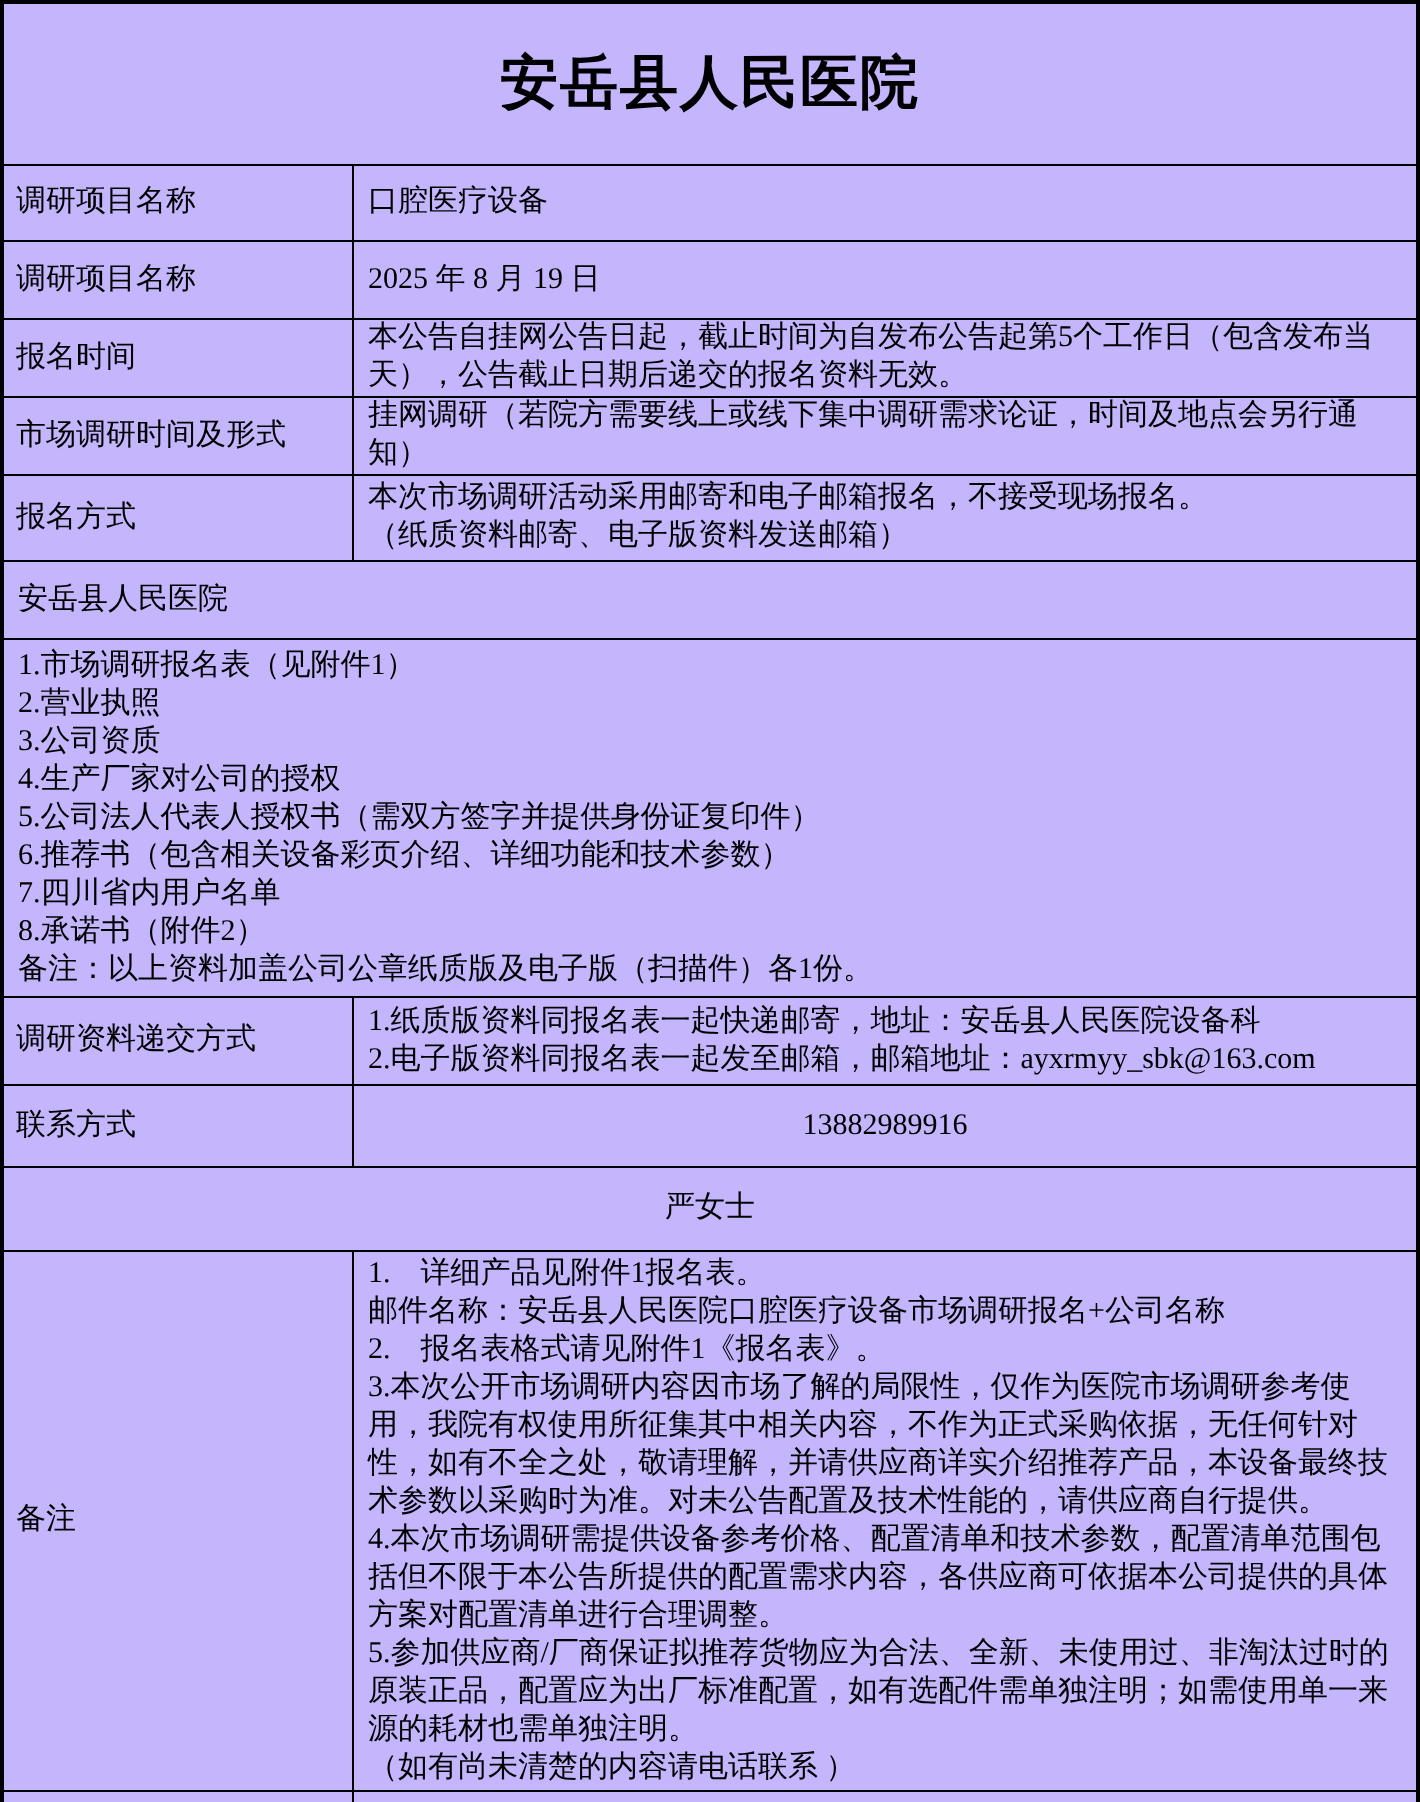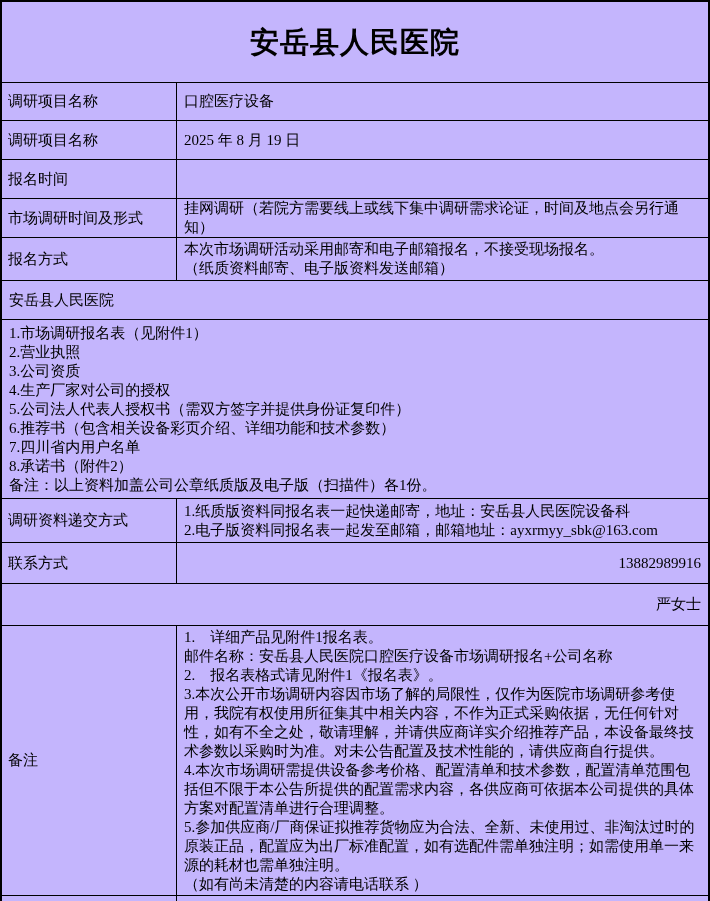--- a/index.html
+++ b/index.html
@@ -48,21 +48,21 @@
   .cell-value {
     flex: 1;
     padding: 2px 7px;
     display: flex;
     align-items: center;
     font-size: 15px;
     line-height: 19px;
     overflow: hidden;
   }
   .cell-value > span, .cell-label > span { white-space: pre-wrap; word-break: break-all; }
-  .row.center .cell-value { justify-content: flex-end; text-align: center; }
+  .row.center .cell-value { justify-content: center; text-align: center; }
 </style>
 </head>
 <body>
 
 <div class="doc">
 
   <div class="title-row">
     <div class="title-inner">
       <div>安岳县人民医院</div>
     </div>
@@ -82,20 +82,23 @@
         <span>调研项目名称</span>
       </div>
     <div class="cell-value">
         <span>2025 年 8 月 19 日</span>
       </div>
   </div>
 
   <div class="row" style="height:39px">
     <div class="cell-label">
         <span>报名时间</span>
+      </div>
+    <div class="cell-value">
+        <span>本公告自挂网公告日起，截止时间为自发布公告起第5个工作日（包含发布当天），公告截止日期后递交的报名资料无效。</span>
       </div>
   </div>
 
   <div class="row" style="height:39px">
     <div class="cell-label">
         <span>市场调研时间及形式</span>
       </div>
     <div class="cell-value">
         <span>挂网调研（若院方需要线上或线下集中调研需求论证，时间及地点会另行通知）</span>
       </div>

